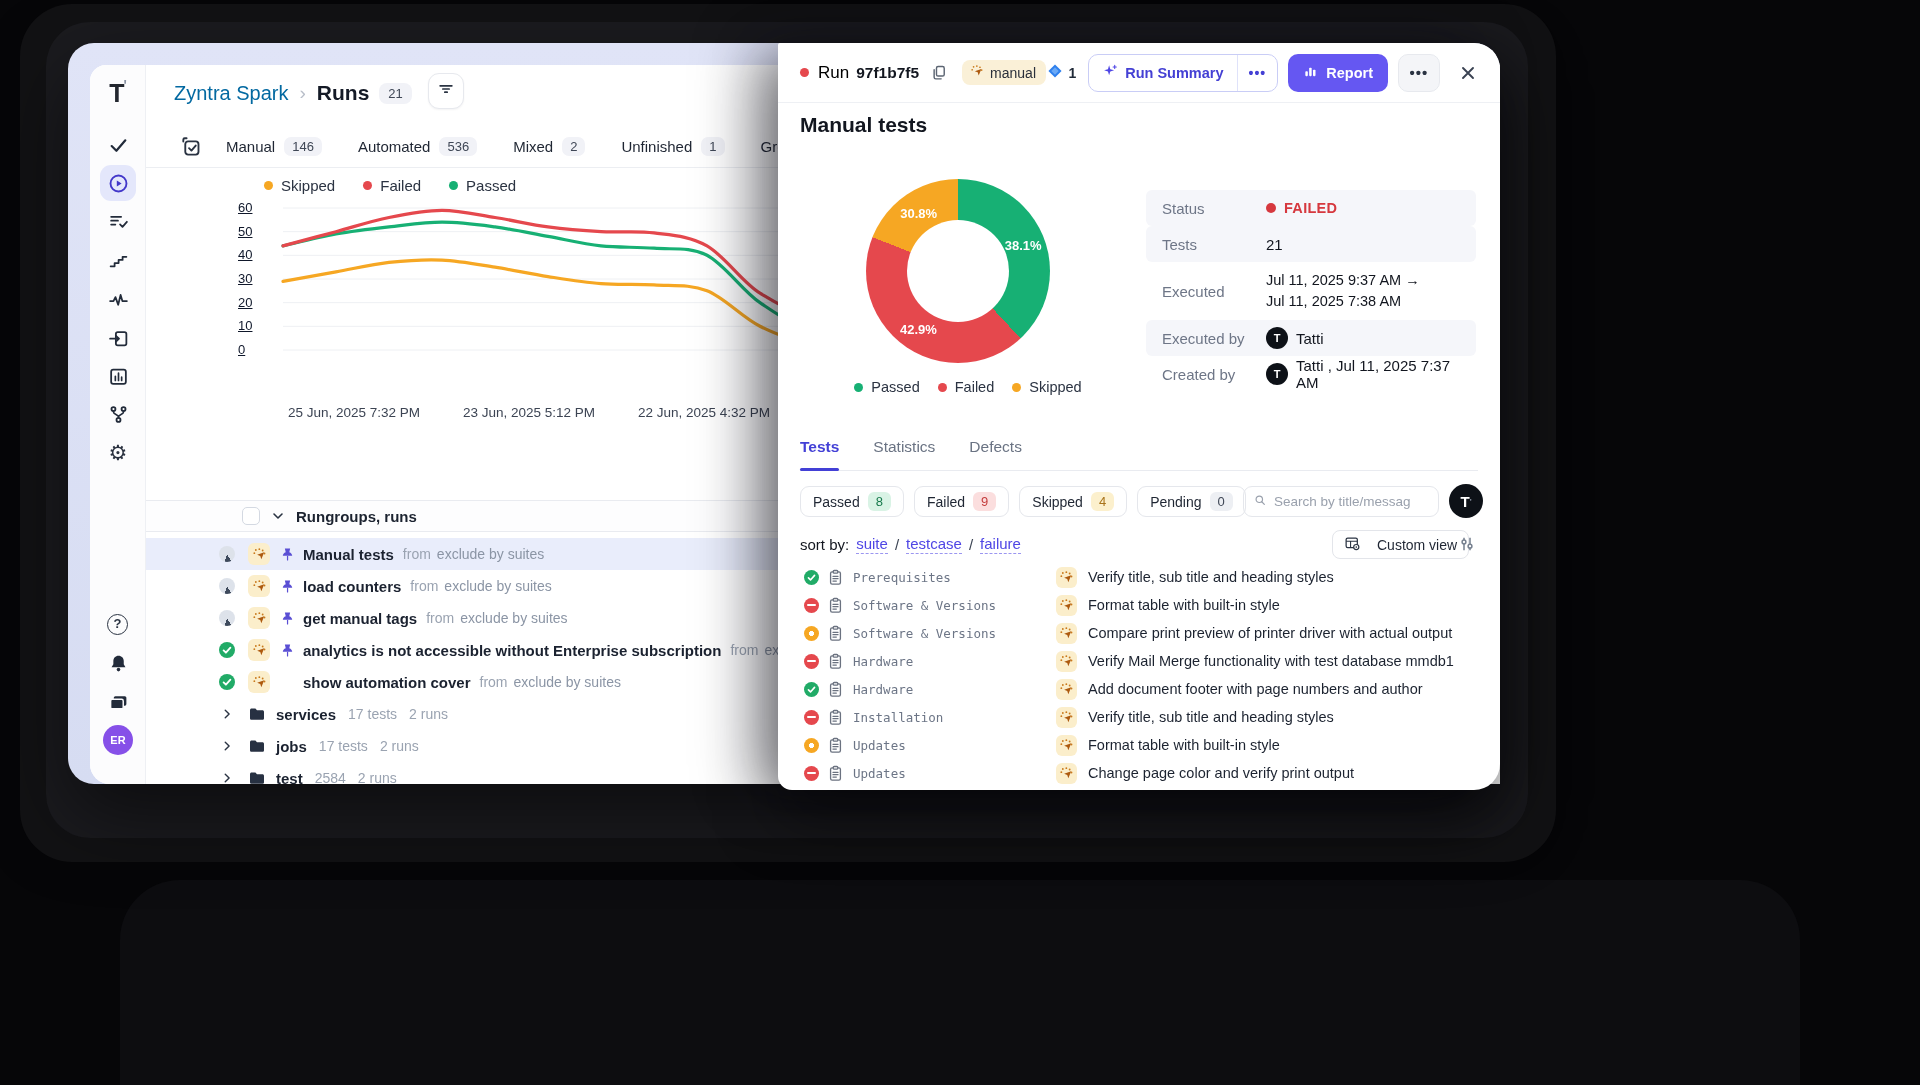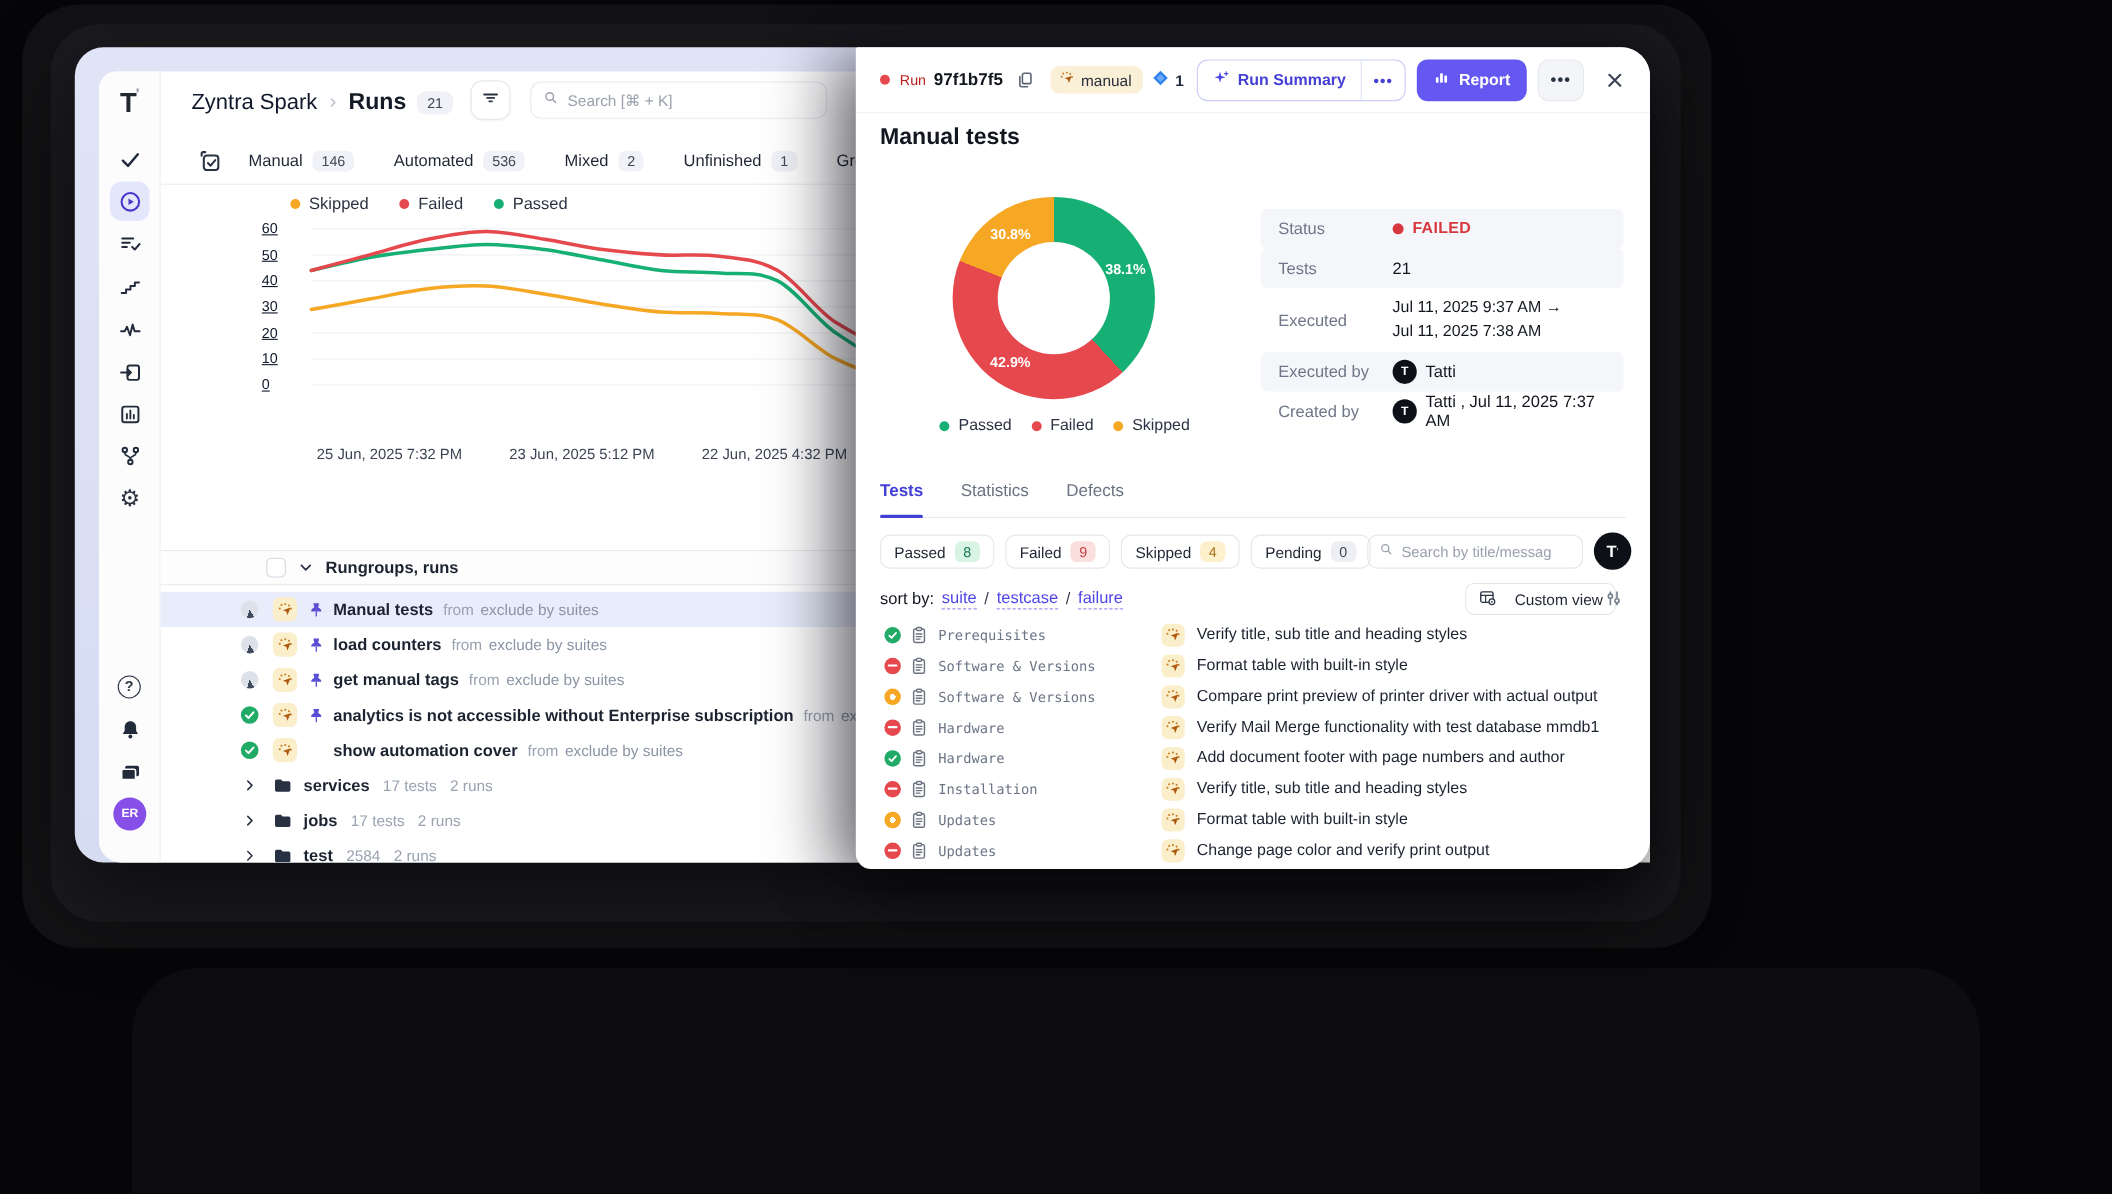--- a/index.html
+++ b/index.html
@@ -26,21 +26,21 @@
   .s-active { position:absolute; left:10px; width:36px; height:36px; border-radius:11px; background:#e4e7fb; }
   .s-ic.active { color:#4338ca; }
   .s-help { position:absolute; left:17px; width:21px; height:21px; border:1.8px solid #2a3342; border-radius:50%;
     color:#2a3342; font-size:13px; font-weight:700; text-align:center; line-height:18px; }
   .s-avatar { position:absolute; left:13px; width:30px; height:30px; border-radius:50%; background:#8650e8;
     color:#fff; font-size:11px; font-weight:700; display:flex; align-items:center; justify-content:center; }
 
   
   .main { position:absolute; left:56px; top:0; right:0; bottom:0; }
   .crumbs { position:absolute; left:28px; top:16px; display:flex; align-items:center; }
-  .crumb-proj { font-size:20px; font-weight:500; color:#0f172a; }
+  .crumb-proj { font-size:20px; font-weight:500; color:#0369a1; }
   .crumb-sep { font-size:19px; color:#b8bec9; margin:0 11px; }
   .crumb-page { font-size:21px; font-weight:700; color:#141a26; }
   .crumb-count { margin-left:10px; background:#f1f2f7; border-radius:8px; padding:3px 9px; font-size:13px; color:#3f4756; }
   .filter-btn { position:absolute; left:282px; top:8px; width:36px; height:36px; border-radius:11px; border:1px solid #e7e9ee;
     background:#fff; display:flex; align-items:center; justify-content:center; color:#2a3342; box-shadow:0 1px 2px rgba(20,26,40,.05); }
   .filter-btn svg { width:18px; height:18px; }
   .searchbox { position:absolute; left:336px; top:9px; width:270px; height:34px; border:1px solid #e7e9ee; border-radius:10px;
     background:#fff; display:flex; align-items:center; padding:0 10px; gap:8px; color:#9aa1ad; }
   .searchbox svg { width:15px; height:15px; flex:none; }
   .searchbox input { border:0; outline:0; width:100%; font-size:14px; color:#333; background:transparent; font-family:inherit; }
@@ -86,21 +86,21 @@
   .fchev { width:14px; height:14px; color:#2a3342; flex:none; }
   .fico { width:18px; height:18px; color:#273142; flex:none; }
   .fname { font-size:15px; font-weight:700; color:#1b2230; }
   .fmeta { font-size:14px; color:#9aa3b1; margin-left:12px; }
 
   
   .drawer { position:absolute; left:778px; top:43px; width:722px; height:747px; background:#fff;
     border-radius:2px 26px 26px 14px; box-shadow:-26px 0 60px rgba(8,10,24,.35), 0 24px 60px rgba(0,0,0,.5); overflow:hidden; }
   .d-head { position:absolute; left:0; right:0; top:0; height:60px; border-bottom:1px solid #eef0f4; display:flex; align-items:center; padding:0 22px; }
   .reddot { width:9px; height:9px; border-radius:50%; background:#e5484d; margin-right:9px; }
-  .d-runlbl { font-size:13px; color:#b91c1c; margin-right:7px; }
+  .d-runlbl { font-size:17px; color:#000000; margin-right:7px; }
   .d-runid { font-size:15.5px; font-weight:800; color:#12161f; }
   .d-copy { width:18px; height:18px; color:#5b6472; margin-left:11px; }
   .d-manual { margin-left:14px; background:#faf0d7; border-radius:8px; padding:4px 10px 4px 8px; display:flex; align-items:center; gap:6px;
     font-size:14px; color:#2a2f3a; }
   .d-manual svg { width:14px; height:14px; }
   .d-right { margin-left:auto; display:flex; align-items:center; gap:10px; }
   .gem { display:flex; align-items:center; gap:5px; font-size:14px; font-weight:600; color:#1f2937; margin-right:2px; }
   .gem svg { width:16px; height:16px; }
   .btn-summary { height:38px; border:1.5px solid #c9cdf6; border-radius:10px; background:#fff; display:flex; align-items:stretch; overflow:hidden; }
   .btn-summary .seg1 { display:flex; align-items:center; gap:7px; padding:0 13px; font-size:14.5px; font-weight:600; color:#4440d4; }
@@ -264,27 +264,20 @@
           <span class="crumb-proj">Zyntra Spark</span>
           <span class="crumb-sep">›</span>
           <span class="crumb-page">Runs</span>
           <span class="crumb-count">21</span>
         </div>
         <div class="filter-btn">
             <span><svg viewBox="0 0 20 20" fill="none" stroke="currentColor" stroke-width="1.7" stroke-linecap="round" stroke-linejoin="round">
                 <path d="M3.5 6.5h13M6.5 10h7M8.7 13.5h2.6" stroke-width="1.9"></path>
               </svg></span>
           </div>
-        <div class="searchbox">
-          <span><svg viewBox="0 0 20 20" fill="none" stroke="currentColor" stroke-width="1.7" stroke-linecap="round" stroke-linejoin="round">
-                <circle cx="9" cy="9" r="4.6"></circle>
-                <path d="M12.5 12.5L16.2 16.2"></path>
-              </svg></span>
-          <input type="text" placeholder="Search [⌘ + K]" style="">
-        </div>
 
         <div class="tabs-row">
           <span class="selall"><svg viewBox="0 0 20 20" fill="none" stroke="currentColor" stroke-width="1.7" stroke-linecap="round" stroke-linejoin="round">
                 <path d="M3 6V4.3A1.3 1.3 0 0 1 4.3 3H6"></path>
                 <rect x="4.8" y="5.8" width="12" height="12" rx="2.5"></rect>
                 <path d="M8.2 12l2.2 2.2 3.9-4.6"></path>
               </svg></span>
           <div id="app-tabs" style="display:flex">
               <div class="tab">
                 <span class="tl">Manual</span>

